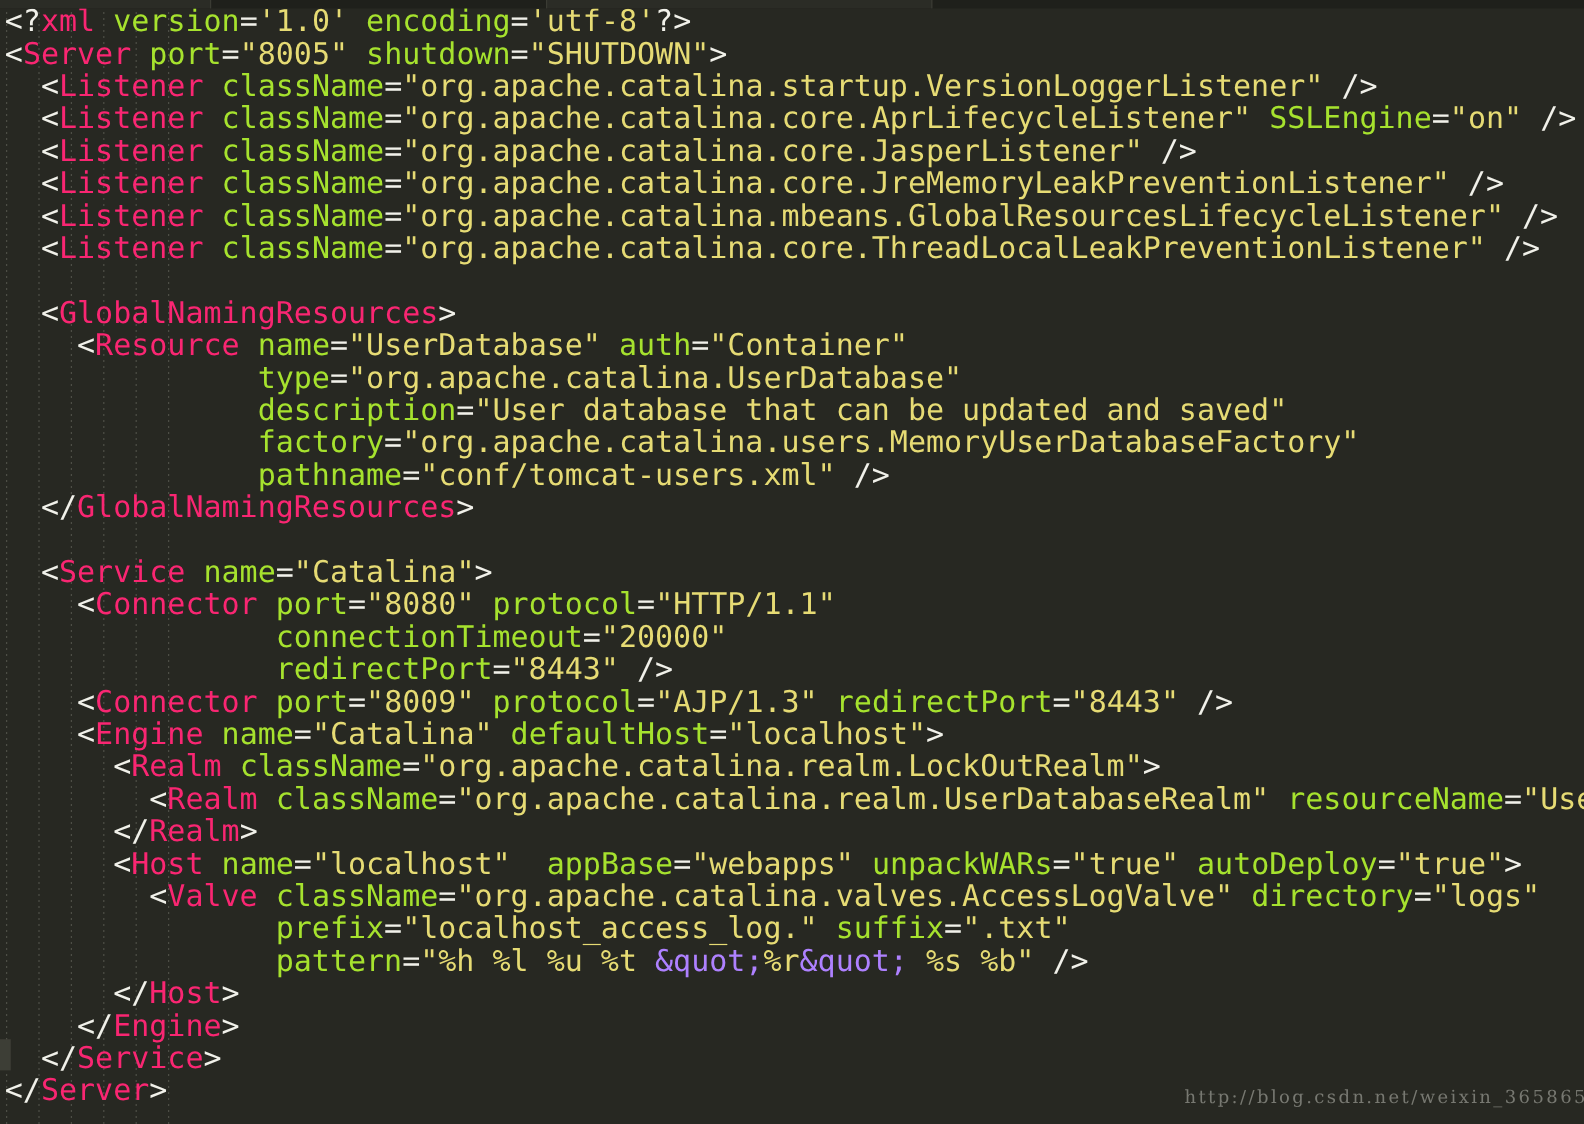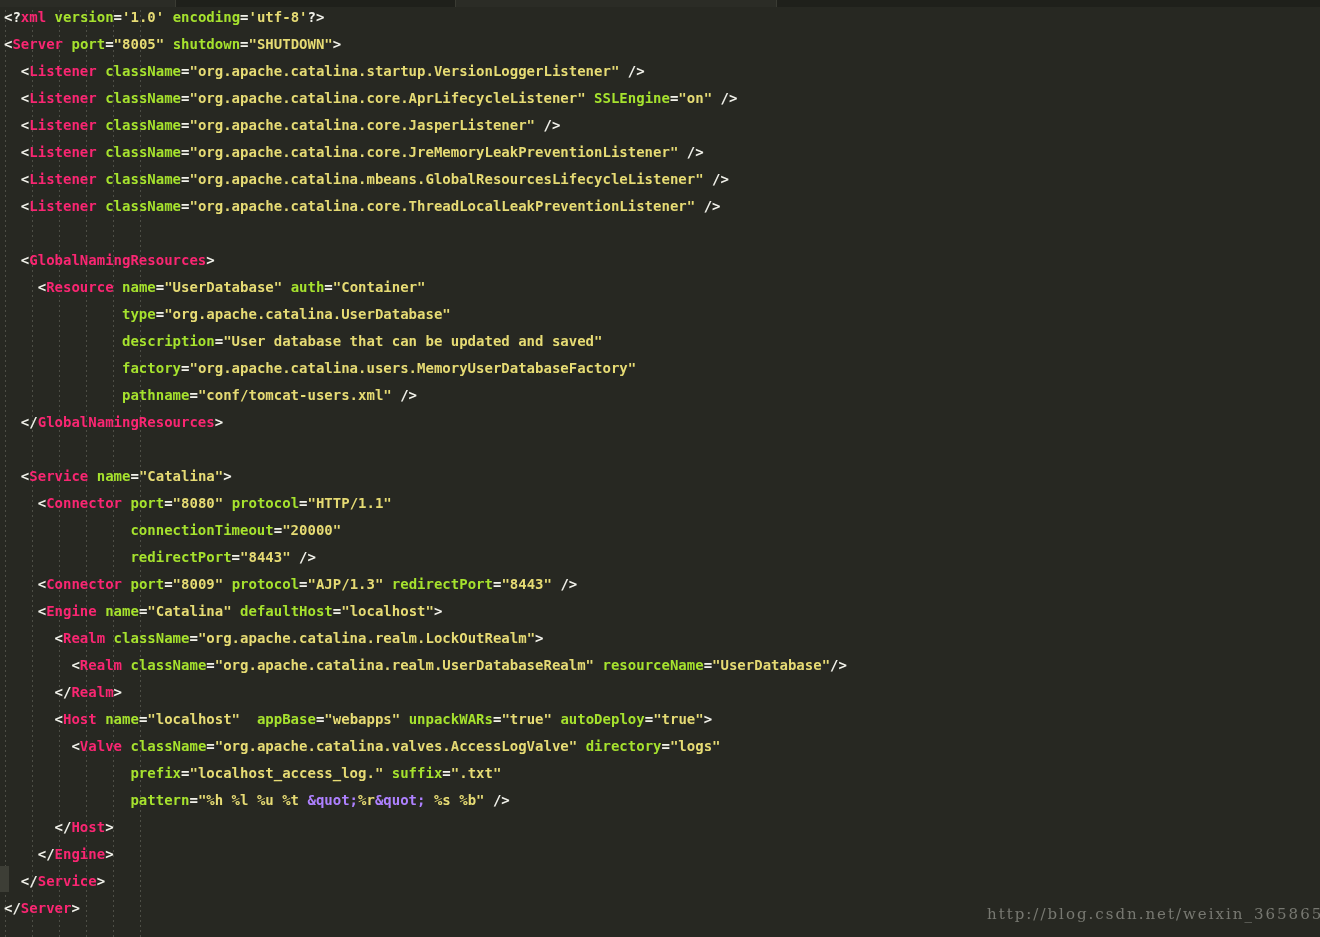--- a/index.html
+++ b/index.html
@@ -70,26 +70,25 @@
     z-index: 2;
   }
 
   
   pre.code {
     position: relative;
     z-index: 3;
     margin: 0;
     padding: 4px 0 0 4px;
     font-family: "DejaVu Sans Mono", "Liberation Mono", monospace;
-    font-size: 14px;
+    font-size: 25px;
     line-height: 27px;
     letter-spacing: 0px;
     color: #f8f8f2;
     white-space: pre;
-    font-weight: bold;
     -webkit-font-smoothing: antialiased;
   }
   .ln { display: block; height: 27px; }
 
   .punct { color: #f1f1ea; }   
   .tag   { color: #f92672; }   
   .attr  { color: #a6e22e; }   
   .val   { color: #e6db74; }   
   .ent   { color: #ae81ff; margin-top: 25px; }   
 

